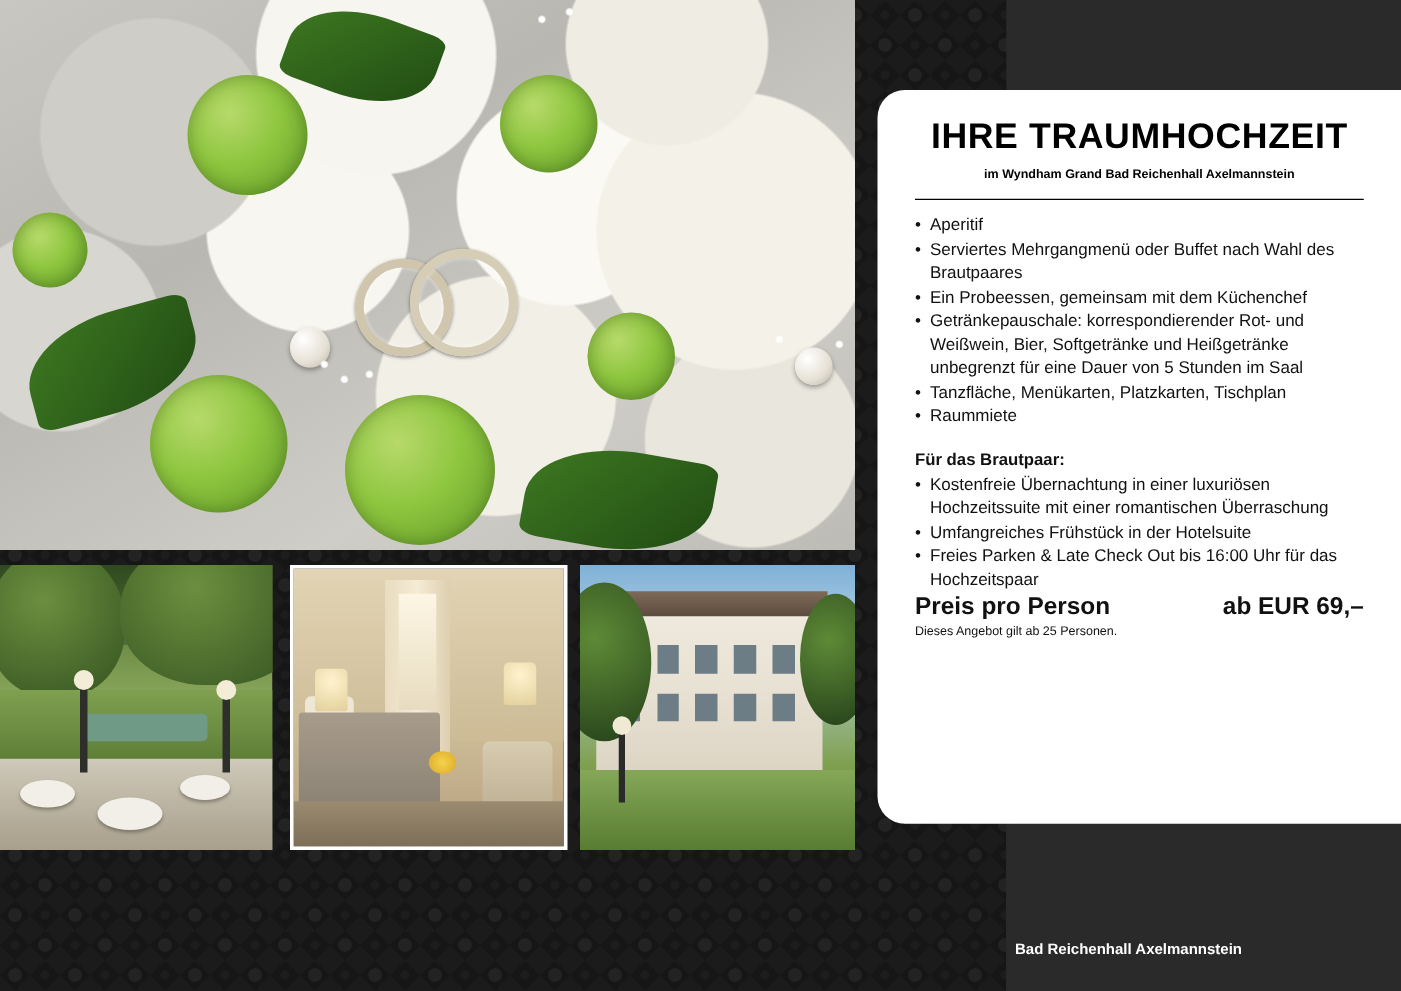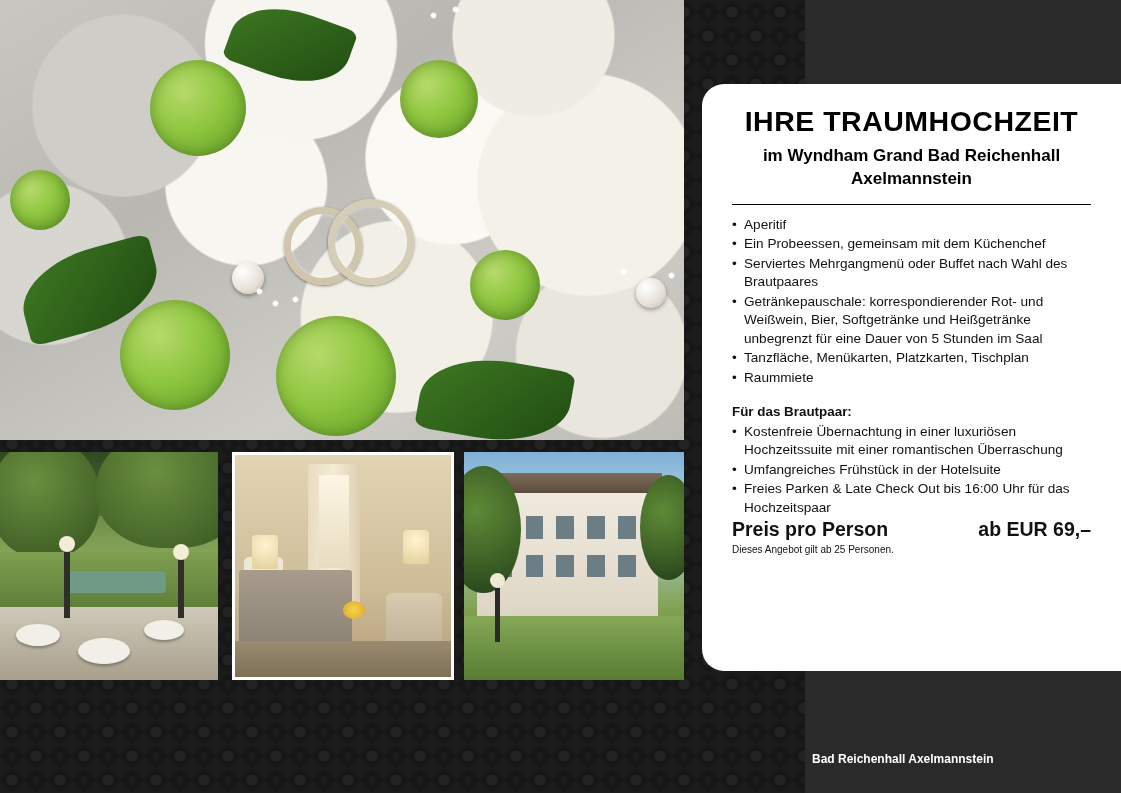--- a/index.html
+++ b/index.html
@@ -174,21 +174,21 @@
   .fac-tree { position:absolute; border-radius:50%;
     background: radial-gradient(circle at 40% 35%, #5e8a36, #24401a); }
   .fac-lamp { position:absolute; width:5px; background:#2a2a28; }
   .fac-lamp:after { content:""; position:absolute; left:-5px; top:-11px; width:15px; height:15px;
     border-radius:50%; background:#f0ead4; }
 
   
   .panel {
     position: absolute;
     left: 702px;
-    top: 84px;
+    top: 72px;
     width: 419px;
     height: 587px;
     background: #ffffff;
     border-top-left-radius: 22px;
     border-bottom-left-radius: 22px;
   }
   .panel-inner {
     padding: 22px 30px 0 30px;
     color: #111111;
   }
@@ -196,21 +196,21 @@
     margin: 0;
     font-size: 28.5px;
     line-height: 1.08;
     font-weight: bold;
     letter-spacing: 0.5px;
     text-align: center;
     color: #000;
   }
   .panel h2 {
     margin: 8px 0 0 0;
-    font-size: 17px;
+    font-size: 10px;
     line-height: 1.35;
     font-weight: bold;
     text-align: center;
     color: #000;
   }
   .rule {
     margin: 13px 0 11px 0;
     height: 1px;
     background: #000;
   }
@@ -384,22 +384,22 @@
   </div>
 
   <div class="panel">
     <div class="panel-inner">
       <h1>IHRE TRAUMHOCHZEIT</h1>
       <h2>im Wyndham Grand Bad Reichenhall Axelmannstein</h2>
       <div class="rule"></div>
 
       <ul class="bullets">
         <li>Aperitif</li>
+        <li>Serviertes Mehrgangmenü oder Buffet nach Wahl des Brautpaares</li>
         <li>Ein Probeessen, gemeinsam mit dem Küchenchef</li>
-        <li>Serviertes Mehrgangmenü oder Buffet nach Wahl des Brautpaares</li>
         <li>Getränkepauschale: korrespondierender Rot- und Weißwein, Bier, Softgetränke und Heißgetränke unbegrenzt für eine Dauer von 5 Stunden im Saal</li>
         <li>Tanzfläche, Menükarten, Platzkarten, Tischplan</li>
         <li>Raummiete</li>
       </ul>
 
       <div class="subhead">Für das Brautpaar:</div>
 
       <ul class="bullets">
         <li>Kostenfreie Übernachtung in einer luxuriösen Hochzeitssuite mit einer romantischen Überraschung</li>
         <li>Umfangreiches Frühstück in der Hotelsuite</li>

